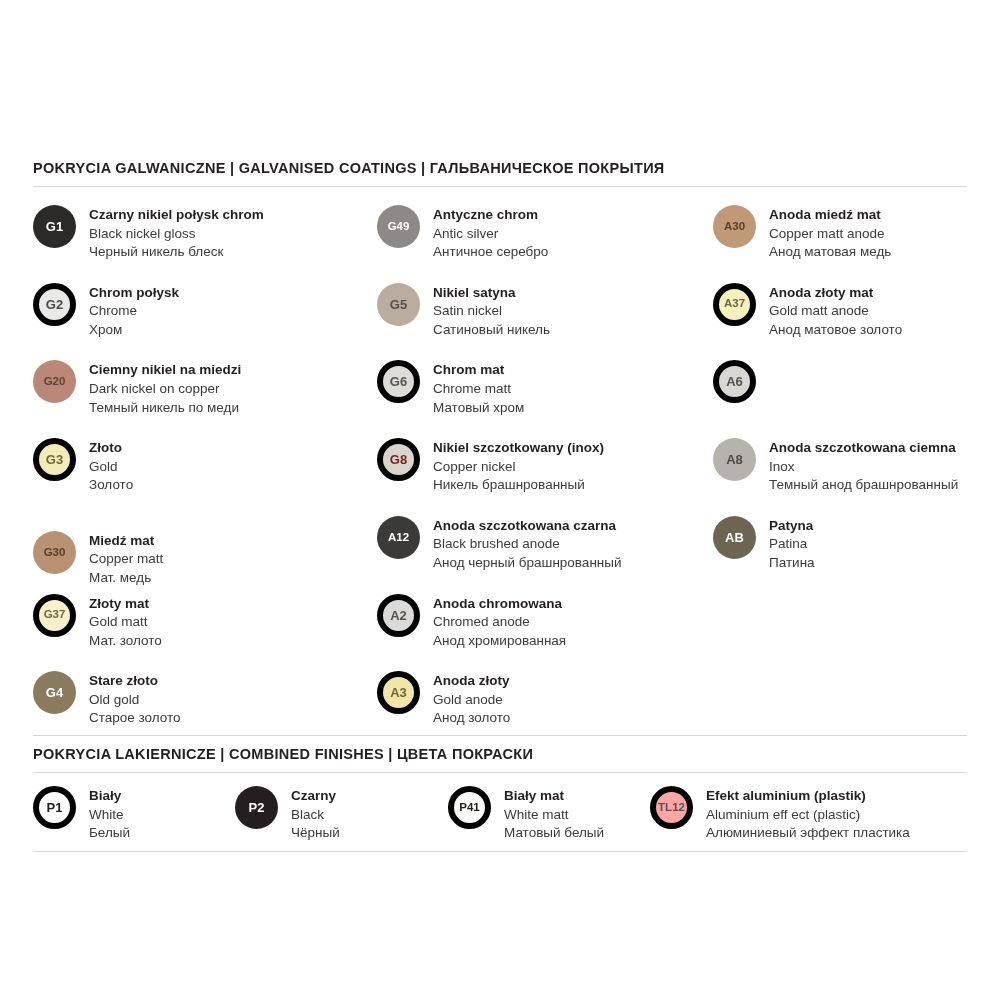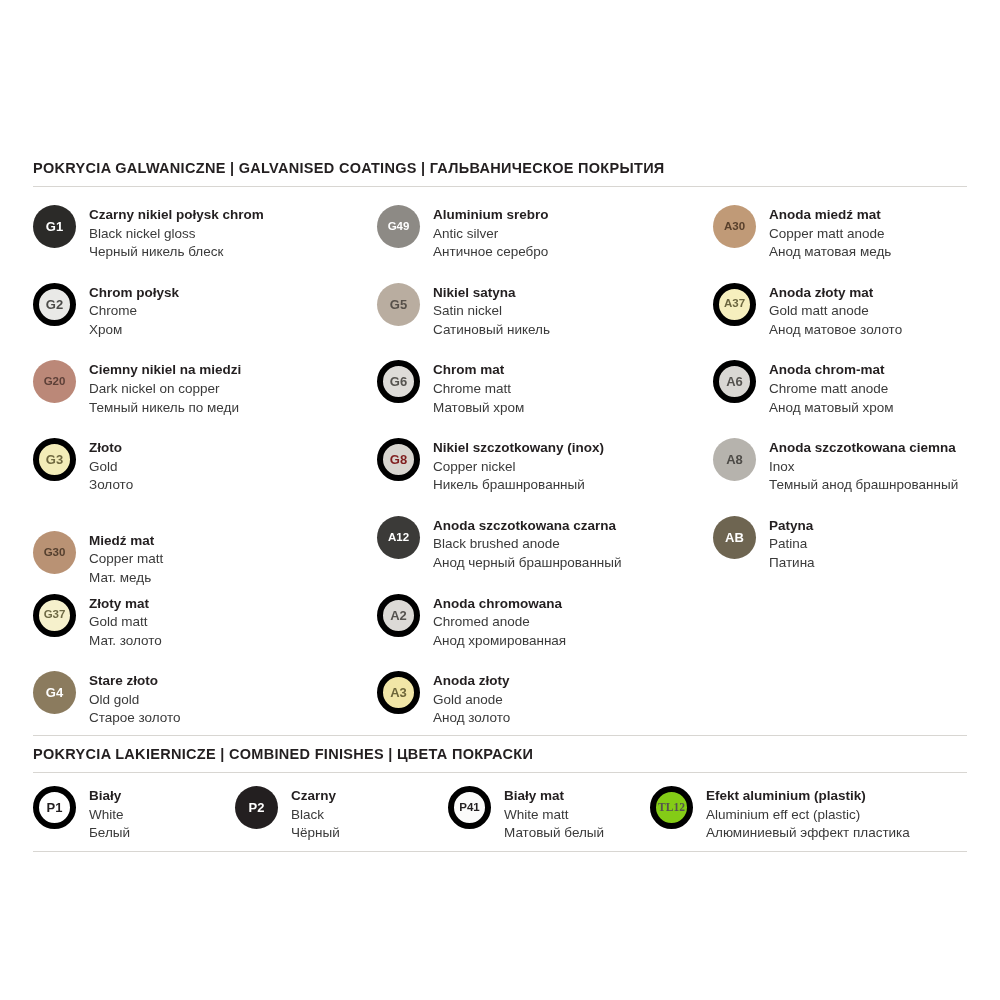--- a/index.html
+++ b/index.html
@@ -152,21 +152,21 @@
         <div class="swatch" style="background: rgb(139, 123, 94); color: rgb(255, 255, 255);">G4</div>
         <div class="labels">
           <div class="lbl-pl">Stare złoto</div>
           <div class="lbl-en">Old gold</div>
           <div class="lbl-ru">Старое золото</div>
         </div>
       </div>
       <div class="entry" style="left: 377px; top: 205px;">
         <div class="swatch small-code" style="background: rgb(141, 138, 133); color: rgb(255, 255, 255);">G49</div>
         <div class="labels">
-          <div class="lbl-pl">Aluminium srebro</div>
+          <div class="lbl-pl">Antyczne chrom</div>
           <div class="lbl-en">Antic silver</div>
           <div class="lbl-ru">Античное серебро</div>
         </div>
       </div>
       <div class="entry" style="left: 377px; top: 282.7px;">
         <div class="swatch" style="background: rgb(185, 173, 160); color: rgb(86, 80, 74);">G5</div>
         <div class="labels">
           <div class="lbl-pl">Nikiel satyna</div>
           <div class="lbl-en">Satin nickel</div>
           <div class="lbl-ru">Сатиновый никель</div>
@@ -223,25 +223,20 @@
       <div class="entry" style="left: 713px; top: 282.7px;">
         <div class="swatch outline small-code" style="background: rgb(246, 239, 190); color: rgb(108, 103, 64);">A37</div>
         <div class="labels">
           <div class="lbl-pl">Anoda złoty mat</div>
           <div class="lbl-en">Gold matt anode</div>
           <div class="lbl-ru">Анод матовое золото</div>
         </div>
       </div>
       <div class="entry" style="left: 713px; top: 360.4px;">
         <div class="swatch outline" style="background: rgb(217, 215, 211); color: rgb(85, 83, 79);">A6</div>
-        <div class="labels">
-          <div class="lbl-pl">Anoda chrom-mat</div>
-          <div class="lbl-en">Chrome matt anode</div>
-          <div class="lbl-ru">Анод матовый хром</div>
-        </div>
       </div>
       <div class="entry" style="left: 713px; top: 438.1px;">
         <div class="swatch" style="background: rgb(182, 179, 173); color: rgb(77, 75, 71);">A8</div>
         <div class="labels">
           <div class="lbl-pl">Anoda szczotkowana ciemna</div>
           <div class="lbl-en">Inox</div>
           <div class="lbl-ru">Темный анод брашнрованный</div>
         </div>
       </div>
       <div class="entry" style="left: 713px; top: 515.8px;">
@@ -270,21 +265,21 @@
       </div>
       <div class="entry" style="left: 448px; top: 786px;">
         <div class="swatch outline small-code" style="background: rgb(251, 251, 250); color: rgb(35, 31, 32);">P41</div>
         <div class="labels">
           <div class="lbl-pl">Biały mat</div>
           <div class="lbl-en">White matt</div>
           <div class="lbl-ru">Матовый белый</div>
         </div>
       </div>
       <div class="entry" style="left: 650px; top: 786px;">
-        <div class="swatch outline small-code" style="background: #84cc16; color: rgb(85, 83, 79); font-family: Liberation Serif, serif;">TL12</div>
+        <div class="swatch outline small-code" style="background: #fca5a5; color: rgb(85, 83, 79);">TL12</div>
         <div class="labels">
           <div class="lbl-pl">Efekt aluminium (plastik)</div>
           <div class="lbl-en">Aluminium eff ect (plastic)</div>
           <div class="lbl-ru">Алюминиевый эффект пластика</div>
         </div>
       </div>
     </div>
 </div>
 
 </body></html>

